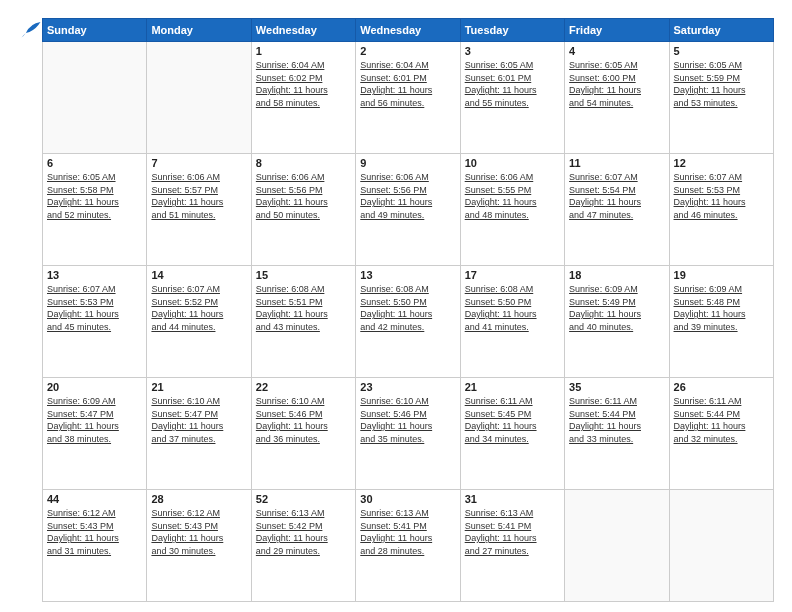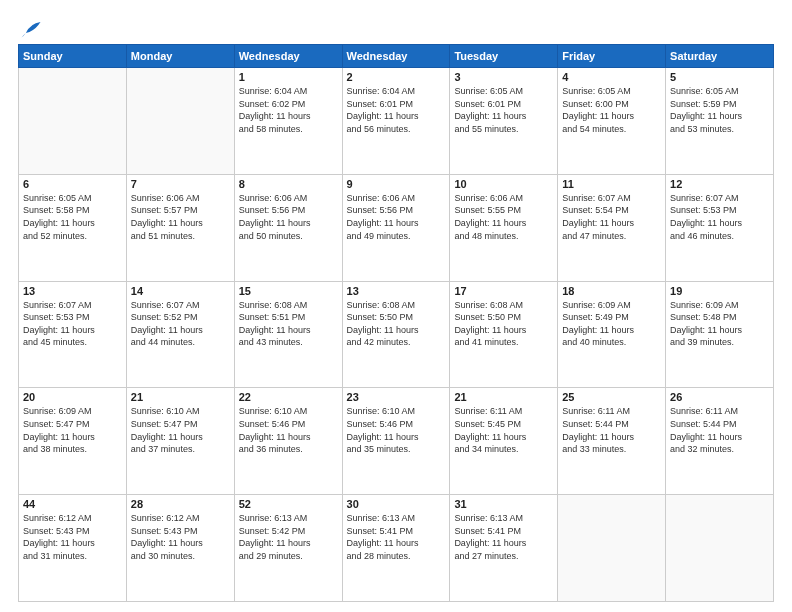--- a/index.html
+++ b/index.html
@@ -8,21 +8,21 @@
       height: 612px;
       font-family: Arial, sans-serif;
       background: #fff;
       overflow: hidden;
     }
     .page {
       width: 792px;
       height: 612px;
       padding: 18px 18px 10px 18px;
       display: flex;
-      flex-direction: column;
+      flex-direction: row;
     }
     .header {
       display: flex;
       justify-content: space-between;
       align-items: flex-start;
       margin-bottom: 8px;
     }
     .logo {
       display: flex;
       align-items: center;
@@ -86,20 +86,21 @@
     .day-number {
       font-size: 11px;
       font-weight: bold;
       color: #222;
       margin-bottom: 2px;
     }
     .day-info {
       font-size: 9px;
       color: #333;
       line-height: 1.4;
+      text-decoration: underline;
     }
     tr.week-row td {
       height: 88px;
     }
   </style>
 </head>
 <body>
 
 <div class="page">
   <div class="header">
@@ -305,21 +306,21 @@
 and 35 minutes.</div>
           </td>
           <td>
             <div class="day-number">21</div>
             <div class="day-info" style="white-space: pre-line;">Sunrise: 6:11 AM
 Sunset: 5:45 PM
 Daylight: 11 hours
 and 34 minutes.</div>
           </td>
           <td>
-            <div class="day-number">25</div>
+            <div class="day-number">35</div>
             <div class="day-info" style="white-space: pre-line;">Sunrise: 6:11 AM
 Sunset: 5:44 PM
 Daylight: 11 hours
 and 33 minutes.</div>
           </td>
           <td>
             <div class="day-number">26</div>
             <div class="day-info" style="white-space: pre-line;">Sunrise: 6:11 AM
 Sunset: 5:44 PM
 Daylight: 11 hours

